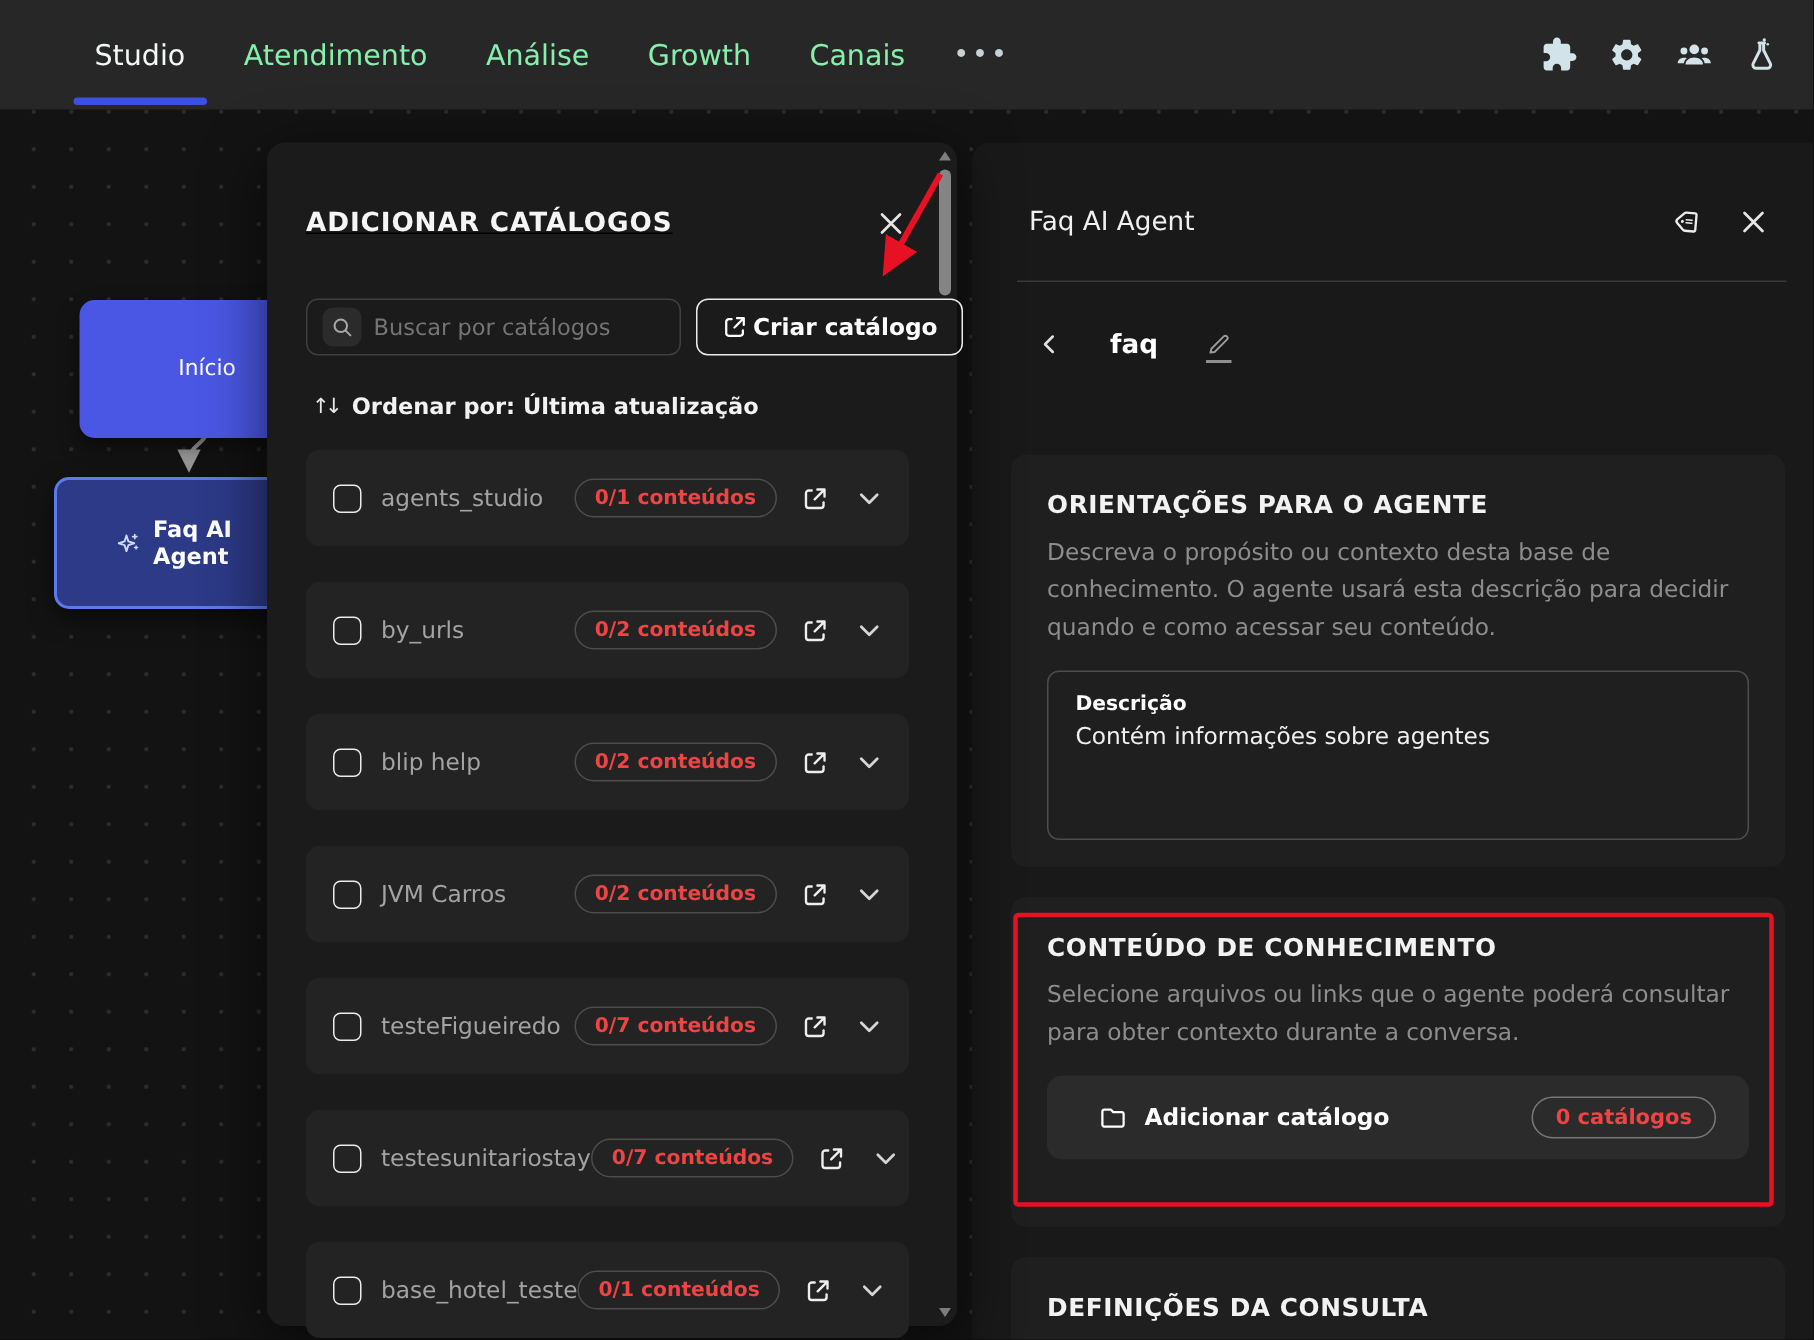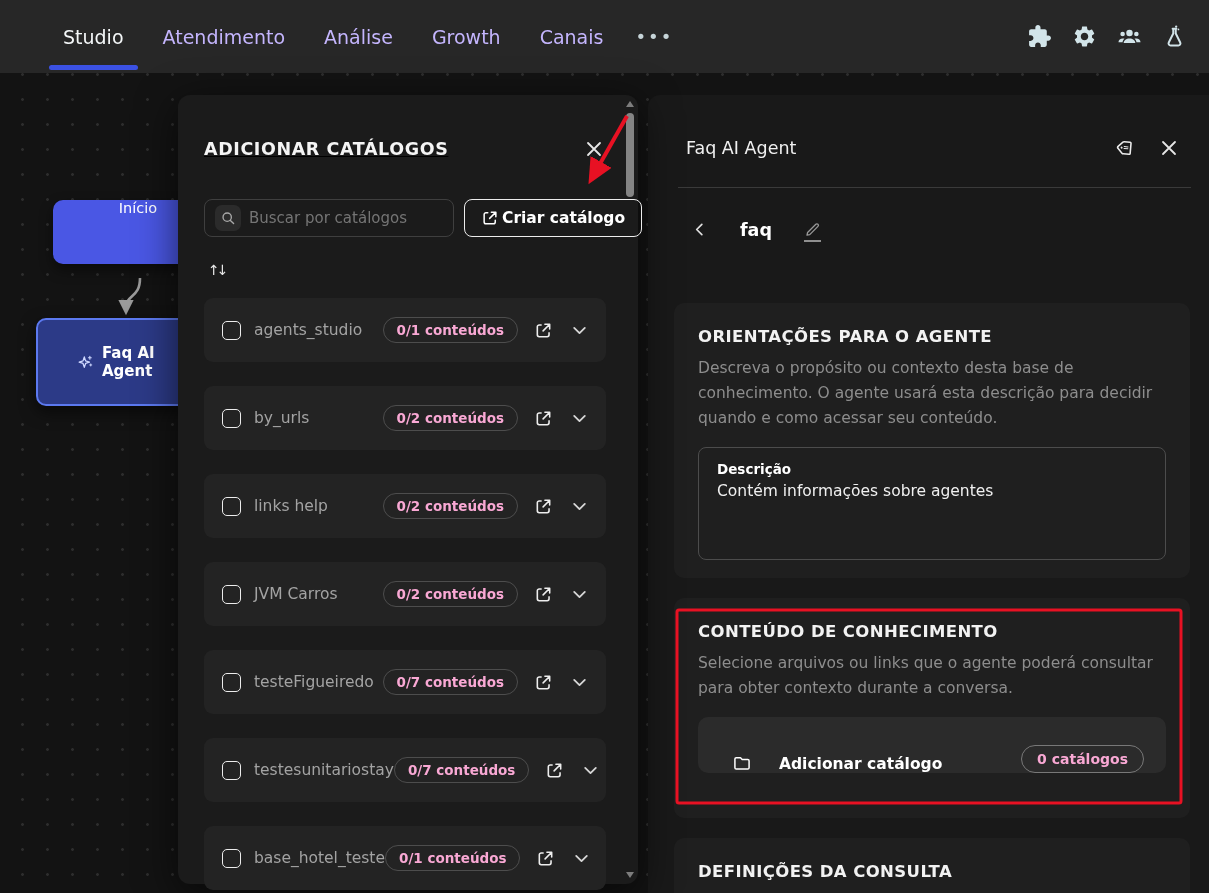--- a/index.html
+++ b/index.html
@@ -7,31 +7,31 @@
   body { font-family:"DejaVu Sans","Liberation Sans",sans-serif; }
   #stage { position:relative; width:1209px; height:893px; overflow:hidden;
     background-color:#131313;
     background-image:radial-gradient(#2d2d2d 1.3px, transparent 1.5px);
     background-size:25px 25px; background-position:10px 12px; }
 
   
   .nav { position:absolute; left:0; top:0; width:1209px; height:73px; background:#272727; z-index:3;
     display:flex; align-items:center; padding:0 22px 0 63px; }
   .nav-tabs { display:flex; gap:39px; align-items:center; }
-  .nav-tab { font-size:19px; color:#c4b5fd; cursor:pointer; position:relative; padding:24px 0; }
+  .nav-tab { font-size:19px; color:#86efac; cursor:pointer; position:relative; padding:24px 0; }
   .nav-tab.active { color:#f4f7f8; }
   .nav-tab.active::after { content:""; position:absolute; left:-14px; right:-14px; bottom:2px;
     height:5px; border-radius:3px; background:#3b51e3; }
   .nav-more { margin-left:32px; color:#c6d4d8; font-size:18px; letter-spacing:2px; cursor:pointer; }
   .nav-icons { margin-left:auto; display:flex; gap:20px; align-items:center; }
   .nav-icons svg { width:25px; height:25px; display:block; cursor:pointer; }
 
   
-  .node-start { position:absolute; left:53px; top:200px; width:170px; height:64px; background:#4a57e4;
-    border-radius:10px; z-index:1; display:flex; justify-content:center;
+  .node-start { position:absolute; left:53px; top:200px; width:170px; height:92px; background:#4a57e4;
+    border-radius:10px; z-index:1; display:flex; align-items:center; justify-content:center;
     color:#fff; font-size:14.5px; box-shadow:0 6px 14px rgba(0,0,0,.45); }
   .node-agent { position:absolute; left:36px; top:318px; width:172px; height:88px; background:#2c3a87;
     border:2px solid #5c79f0; border-radius:10px; z-index:1; display:flex; align-items:center;
     padding-left:38px; gap:7px; color:#fff; font-size:15px; font-weight:bold;
     box-shadow:0 6px 16px rgba(0,0,0,.55); }
   .node-agent svg { width:19px; height:19px; flex:none; }
   #flow-connector { position:absolute; left:0; top:0; z-index:1; pointer-events:none; }
 
   
   .modal { position:absolute; left:178px; top:95px; width:460px; height:789px; background:#1b1b1b;
@@ -53,21 +53,21 @@
   .sort-row { display:flex; align-items:center; gap:9px; margin:25px 0 0 4px; color:#f2f2f2;
     font-weight:bold; font-size:15px; }
   .sort-glyph { font-size:14px; letter-spacing:-3px; color:#e8e8e8; font-weight:normal; }
   .cat-list { display:flex; flex-direction:column; gap:24px; margin-top:20px; }
   .cat-row { height:64px; background:#232323; border-radius:9px; display:flex; align-items:center;
     padding:0 16px 0 18px; cursor:pointer; }
   .checkbox { width:19px; height:19px; border:1.6px solid #ececec; border-radius:5px; flex:none;
     background:transparent; cursor:pointer; }
   .cat-name { margin-left:13px; color:#a3a3a3; font-size:15.5px; white-space:nowrap; }
   .pill { margin-left:auto; border:1px solid #4d4d4d; border-radius:999px; padding:4px 13px;
-    color:#f9a8d4; font-size:13.5px; font-weight:bold; white-space:nowrap; }
+    color:#ef4444; font-size:13.5px; font-weight:bold; white-space:nowrap; }
   .cat-row .icon-btn { margin-left:14px; }
   
   .m-scroll { position:absolute; right:3px; top:4px; bottom:4px; width:10px; }
   .m-thumb { position:absolute; left:1px; top:14px; width:8px; height:84px; border-radius:4px; background:#848484; }
   .tri-up { position:absolute; left:1px; top:2px; width:0; height:0;
     border-left:4px solid transparent; border-right:4px solid transparent; border-bottom:6px solid #7d7d7d; }
   .tri-down { position:absolute; left:1px; bottom:2px; width:0; height:0;
     border-left:4px solid transparent; border-right:4px solid transparent; border-top:6px solid #7d7d7d; }
 
   
@@ -84,21 +84,21 @@
   .card { position:absolute; left:26px; width:516px; background:#1f1f1f; border-radius:10px; padding:24px; }
   .card-orient { top:208px; height:275px; }
   .card-content { top:503px; height:220px; }
   .card-defs { top:743px; height:150px; }
   .card-title { color:#f2f2f2; font-size:16.5px; font-weight:bold; letter-spacing:.4px; }
   .card-desc { color:#8d8d8d; font-size:15.5px; line-height:1.62; margin-top:10px; }
   .desc-box { margin-top:16px; border:1px solid #4c4c4c; border-radius:8px; height:113px; padding:13px 18px; }
   .desc-label { color:#fff; font-weight:bold; font-size:13.5px; }
   .desc-value { color:#f0f0f0; font-size:15.5px; margin-top:5px; }
   .add-row { margin-top:16px; height:56px; background:#2b2b2b; border-radius:10px; display:flex;
-    align-items:flex-end; padding:0 22px 0 34px; cursor:pointer;gap:16px; }
+    align-items:center; padding:0 22px 0 34px; cursor:pointer; }
   .add-row .label { color:#fff; font-weight:bold; font-size:15.5px; margin-left:11px; }
   .add-row .pill { border-color:#787878; font-size:14px; padding:5px 15px; }
 
   
   #annotations { position:absolute; left:0; top:0; z-index:20; pointer-events:none; }
 </style>
 </head>
 <body>
 
 <div id="stage">
@@ -182,20 +182,21 @@
         <svg width="18" height="18" viewBox="0 0 24 24">
           <path d="M9 5 H6.6 A2.4 2.4 0 0 0 4.2 7.4 V17.4 A2.4 2.4 0 0 0 6.6 19.8 H16.6 A2.4 2.4 0 0 0 19 17.4 V15" fill="none" stroke="#fff" stroke-width="2" stroke-linecap="round"></path>
           <path d="M11.5 12.5 L19.5 4.5 M13.8 4.2 H19.8 V10.2" fill="none" stroke="#fff" stroke-width="2" stroke-linecap="round" stroke-linejoin="round"></path>
         </svg>
         <span>Criar catálogo</span>
       </button>
     </div>
 
     <div class="sort-row">
       <span class="sort-glyph">↑↓</span>
+      <span>Ordenar por: Última atualização</span>
     </div>
 
     <div class="cat-list">
       <div class="cat-row">
         <span class="checkbox"></span>
         <span class="cat-name">agents_studio</span>
         <span class="pill">0/1 conteúdos</span>
         <button class="icon-btn">
           <svg width="19" height="19" viewBox="0 0 24 24">
             <path d="M9 5 H6.6 A2.4 2.4 0 0 0 4.2 7.4 V17.4 A2.4 2.4 0 0 0 6.6 19.8 H16.6 A2.4 2.4 0 0 0 19 17.4 V15" fill="none" stroke="#eee" stroke-width="2" stroke-linecap="round"></path>
@@ -221,21 +222,21 @@
         </button>
         <button class="icon-btn">
           <svg width="17" height="17" viewBox="0 0 16 16">
             <path d="M3 5.5 L8 10.5 L13 5.5" fill="none" stroke="#d6d6d6" stroke-width="1.7" stroke-linecap="round" stroke-linejoin="round"></path>
           </svg>
         </button>
       </div>
 
       <div class="cat-row">
         <span class="checkbox"></span>
-        <span class="cat-name">links help</span>
+        <span class="cat-name">blip help</span>
         <span class="pill">0/2 conteúdos</span>
         <button class="icon-btn">
           <svg width="19" height="19" viewBox="0 0 24 24">
             <path d="M9 5 H6.6 A2.4 2.4 0 0 0 4.2 7.4 V17.4 A2.4 2.4 0 0 0 6.6 19.8 H16.6 A2.4 2.4 0 0 0 19 17.4 V15" fill="none" stroke="#eee" stroke-width="2" stroke-linecap="round"></path>
             <path d="M11.5 12.5 L19.5 4.5 M13.8 4.2 H19.8 V10.2" fill="none" stroke="#eee" stroke-width="2" stroke-linecap="round" stroke-linejoin="round"></path>
           </svg>
         </button>
         <button class="icon-btn">
           <svg width="17" height="17" viewBox="0 0 16 16">
             <path d="M3 5.5 L8 10.5 L13 5.5" fill="none" stroke="#d6d6d6" stroke-width="1.7" stroke-linecap="round" stroke-linejoin="round"></path>

